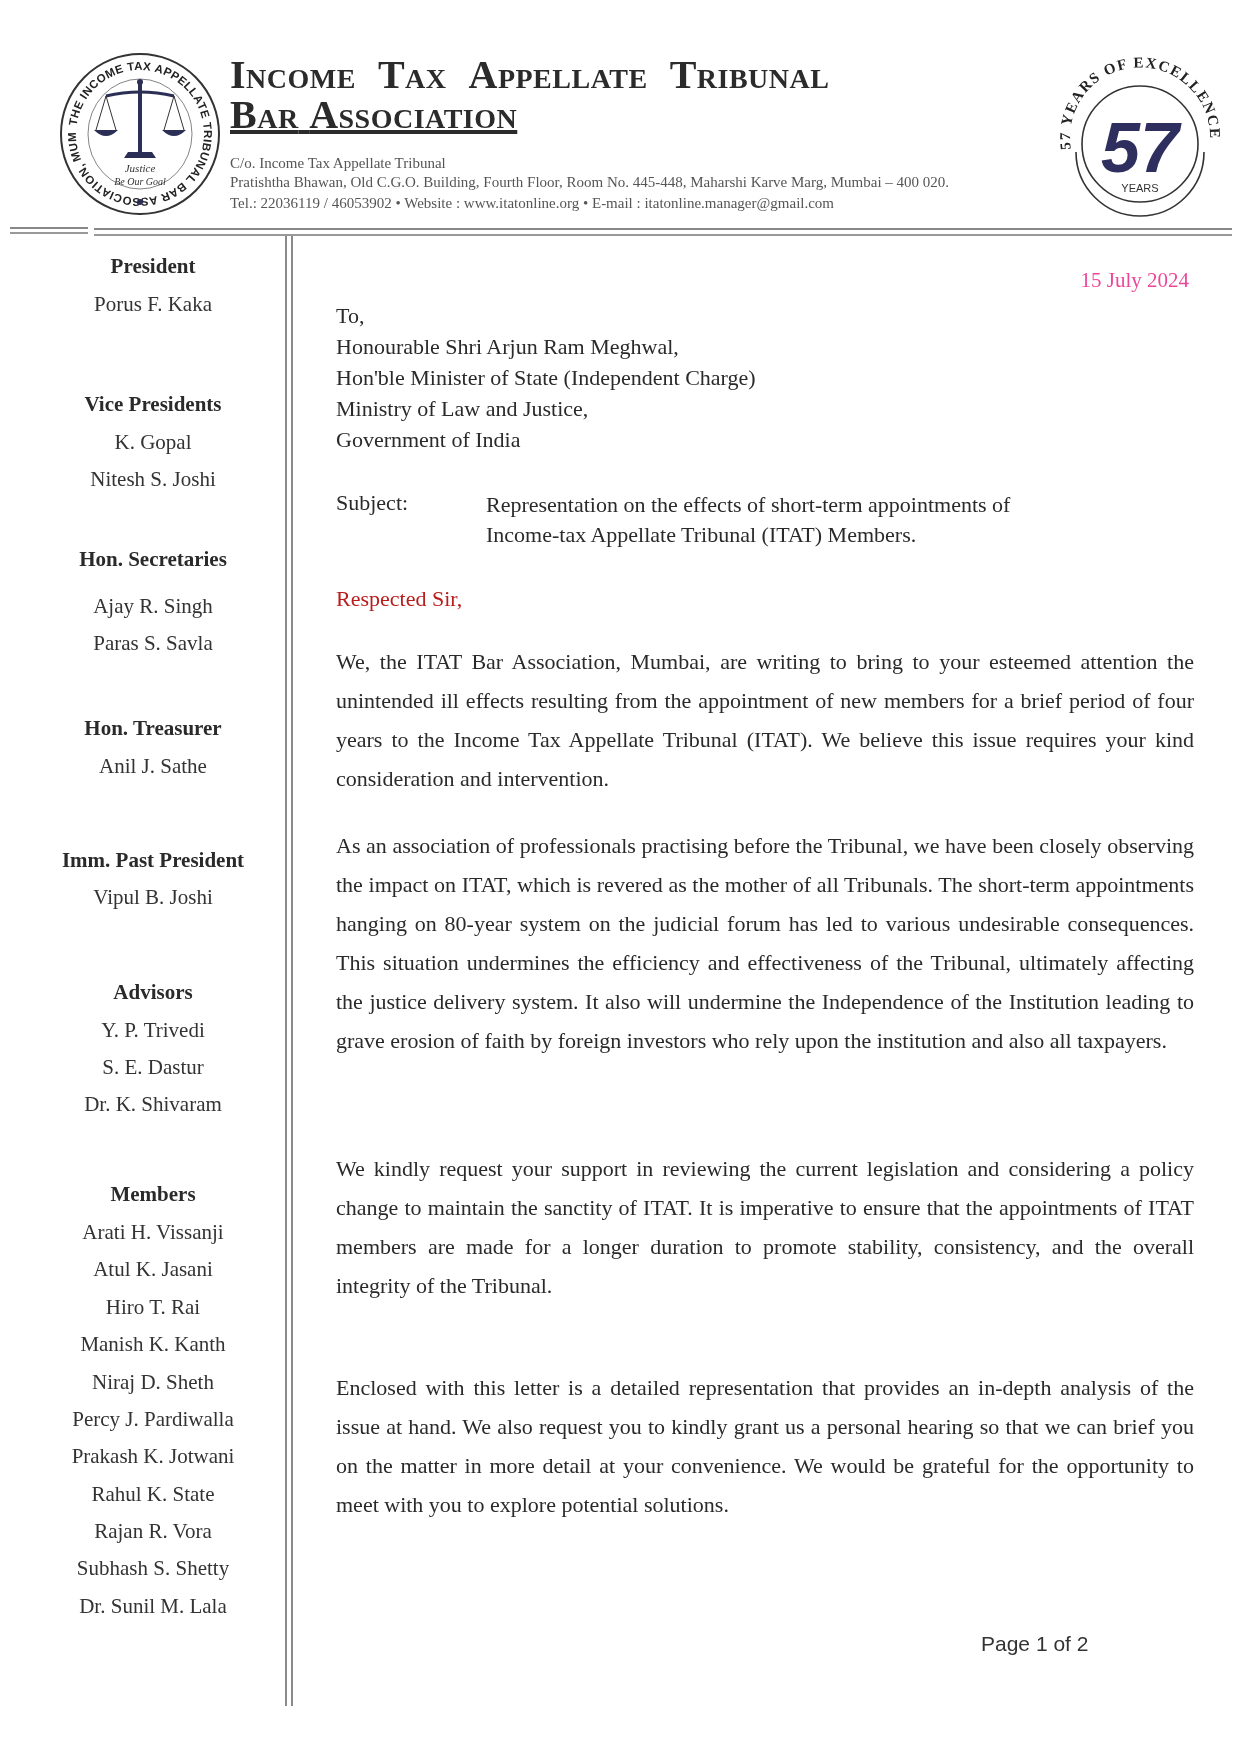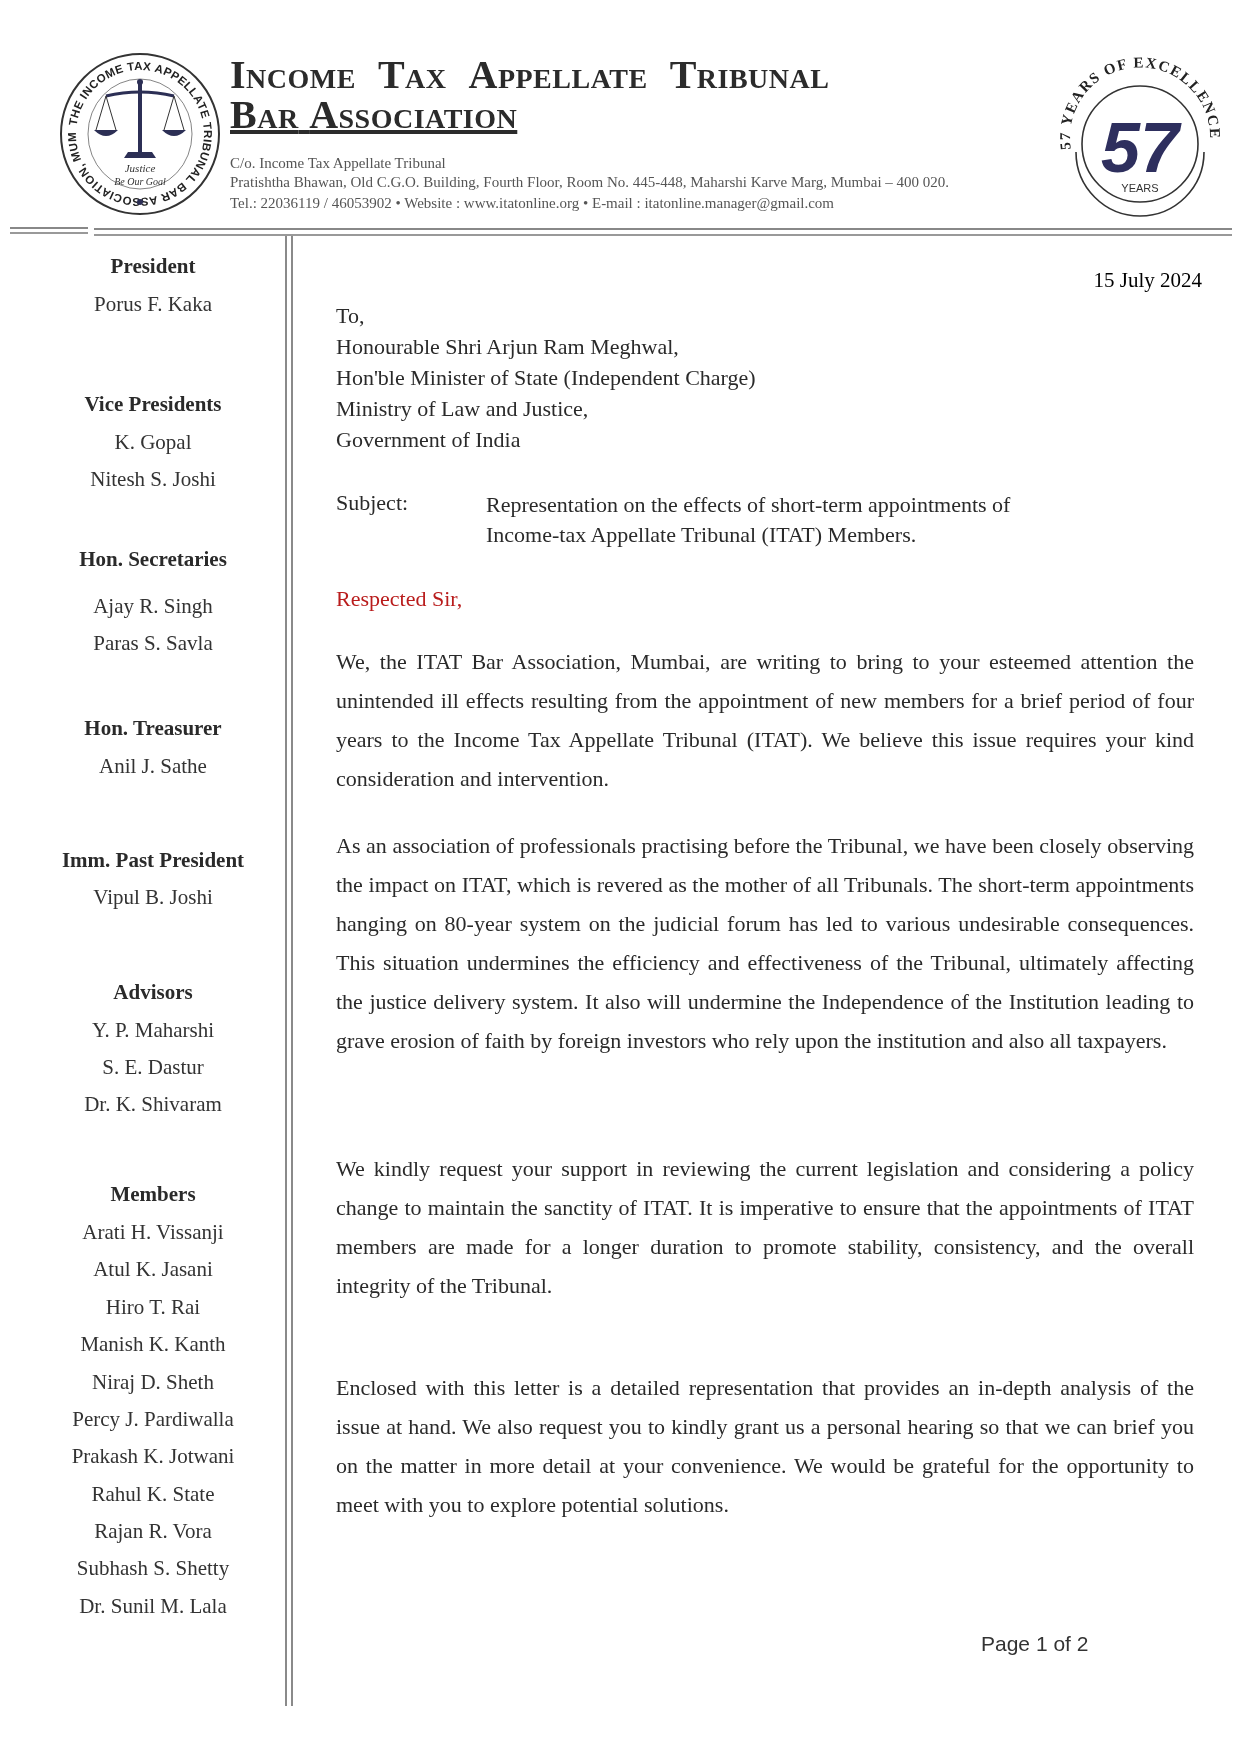--- a/index.html
+++ b/index.html
@@ -31,21 +31,21 @@
           border-left: 2px solid #8a8a8a; }
   .vdiv.a { left: 285px; }
   .vdiv.b { left: 291px; }
 
   .sidebar { position: absolute; left: 20px; width: 266px; top: 0; }
   .sb-head { position: absolute; width: 266px; text-align: center; font-weight: bold;
              font-size: 21px; color: #2a2a2a; }
   .sb-name { position: absolute; width: 266px; text-align: center; font-size: 21px; color: #333; }
 
   
-  .date { position: absolute; right: 38px; top: 268px; font-size: 21px; color: #000000; }
+  .date { position: absolute; right: 51px; top: 268px; font-size: 21px; color: #ec4899; }
   .addr-block { position: absolute; left: 336px; top: 300px; font-size: 22px; line-height: 31px; color: #2a2a2a; }
   .subject-label { position: absolute; left: 336px; top: 490px; font-size: 22px; color: #2a2a2a; }
   .subject-text { position: absolute; left: 486px; top: 490px; width: 700px; font-size: 22px; line-height: 30px; color: #2a2a2a; }
   .salutation { position: absolute; left: 336px; top: 586px; font-size: 22px; color: #b91c1c; }
 
   .para { position: absolute; left: 336px; width: 858px; font-size: 22px; line-height: 39px;
           text-align: justify; color: #2a2a2a; margin: 0; }
   .p1 { top: 642px; }
   .p2 { top: 818px; margin-top: 8px; }
   .p3 { top: 1149px; }
@@ -130,21 +130,21 @@
   <div class="sb-name" style="top:594px">Ajay R. Singh</div>
   <div class="sb-name" style="top:631px">Paras S. Savla</div>
 
   <div class="sb-head" style="top:716px">Hon. Treasurer</div>
   <div class="sb-name" style="top:754px">Anil J. Sathe</div>
 
   <div class="sb-head" style="top:848px">Imm. Past President</div>
   <div class="sb-name" style="top:885px">Vipul B. Joshi</div>
 
   <div class="sb-head" style="top:980px">Advisors</div>
-  <div class="sb-name" style="top:1018px">Y. P. Maharshi</div>
+  <div class="sb-name" style="top:1018px">Y. P. Trivedi</div>
   <div class="sb-name" style="top:1055px">S. E. Dastur</div>
   <div class="sb-name" style="top:1092px">Dr. K. Shivaram</div>
 
   <div class="sb-head" style="top:1182px">Members</div>
   <div class="sb-name" style="top:1220px">Arati H. Vissanji</div>
   <div class="sb-name" style="top:1257px">Atul K. Jasani</div>
   <div class="sb-name" style="top:1295px">Hiro T. Rai</div>
   <div class="sb-name" style="top:1332px">Manish K. Kanth</div>
   <div class="sb-name" style="top:1370px">Niraj D. Sheth</div>
   <div class="sb-name" style="top:1407px">Percy J. Pardiwalla</div>

